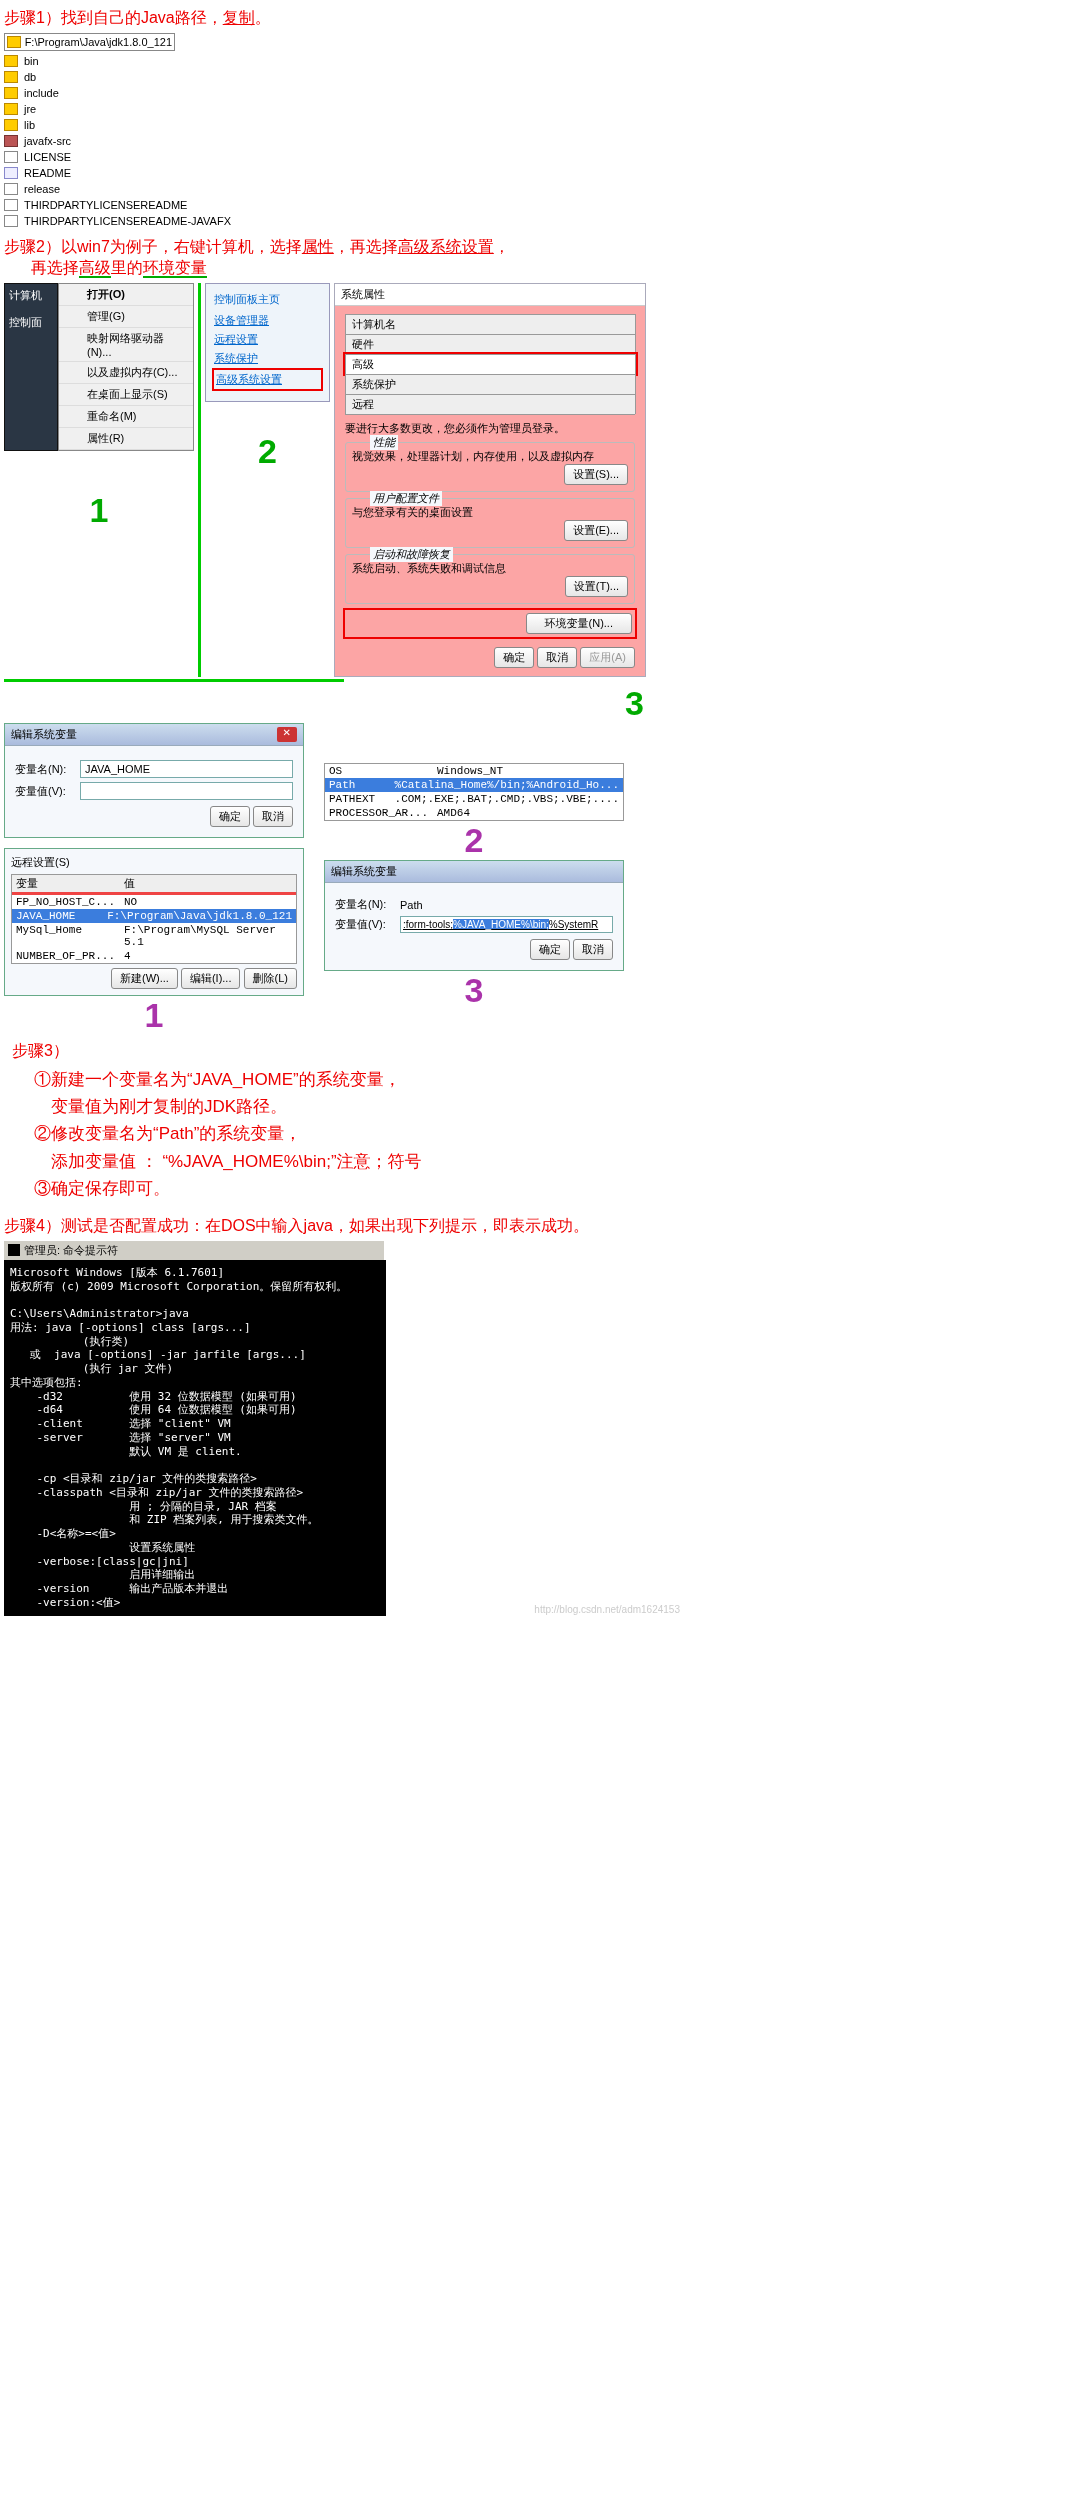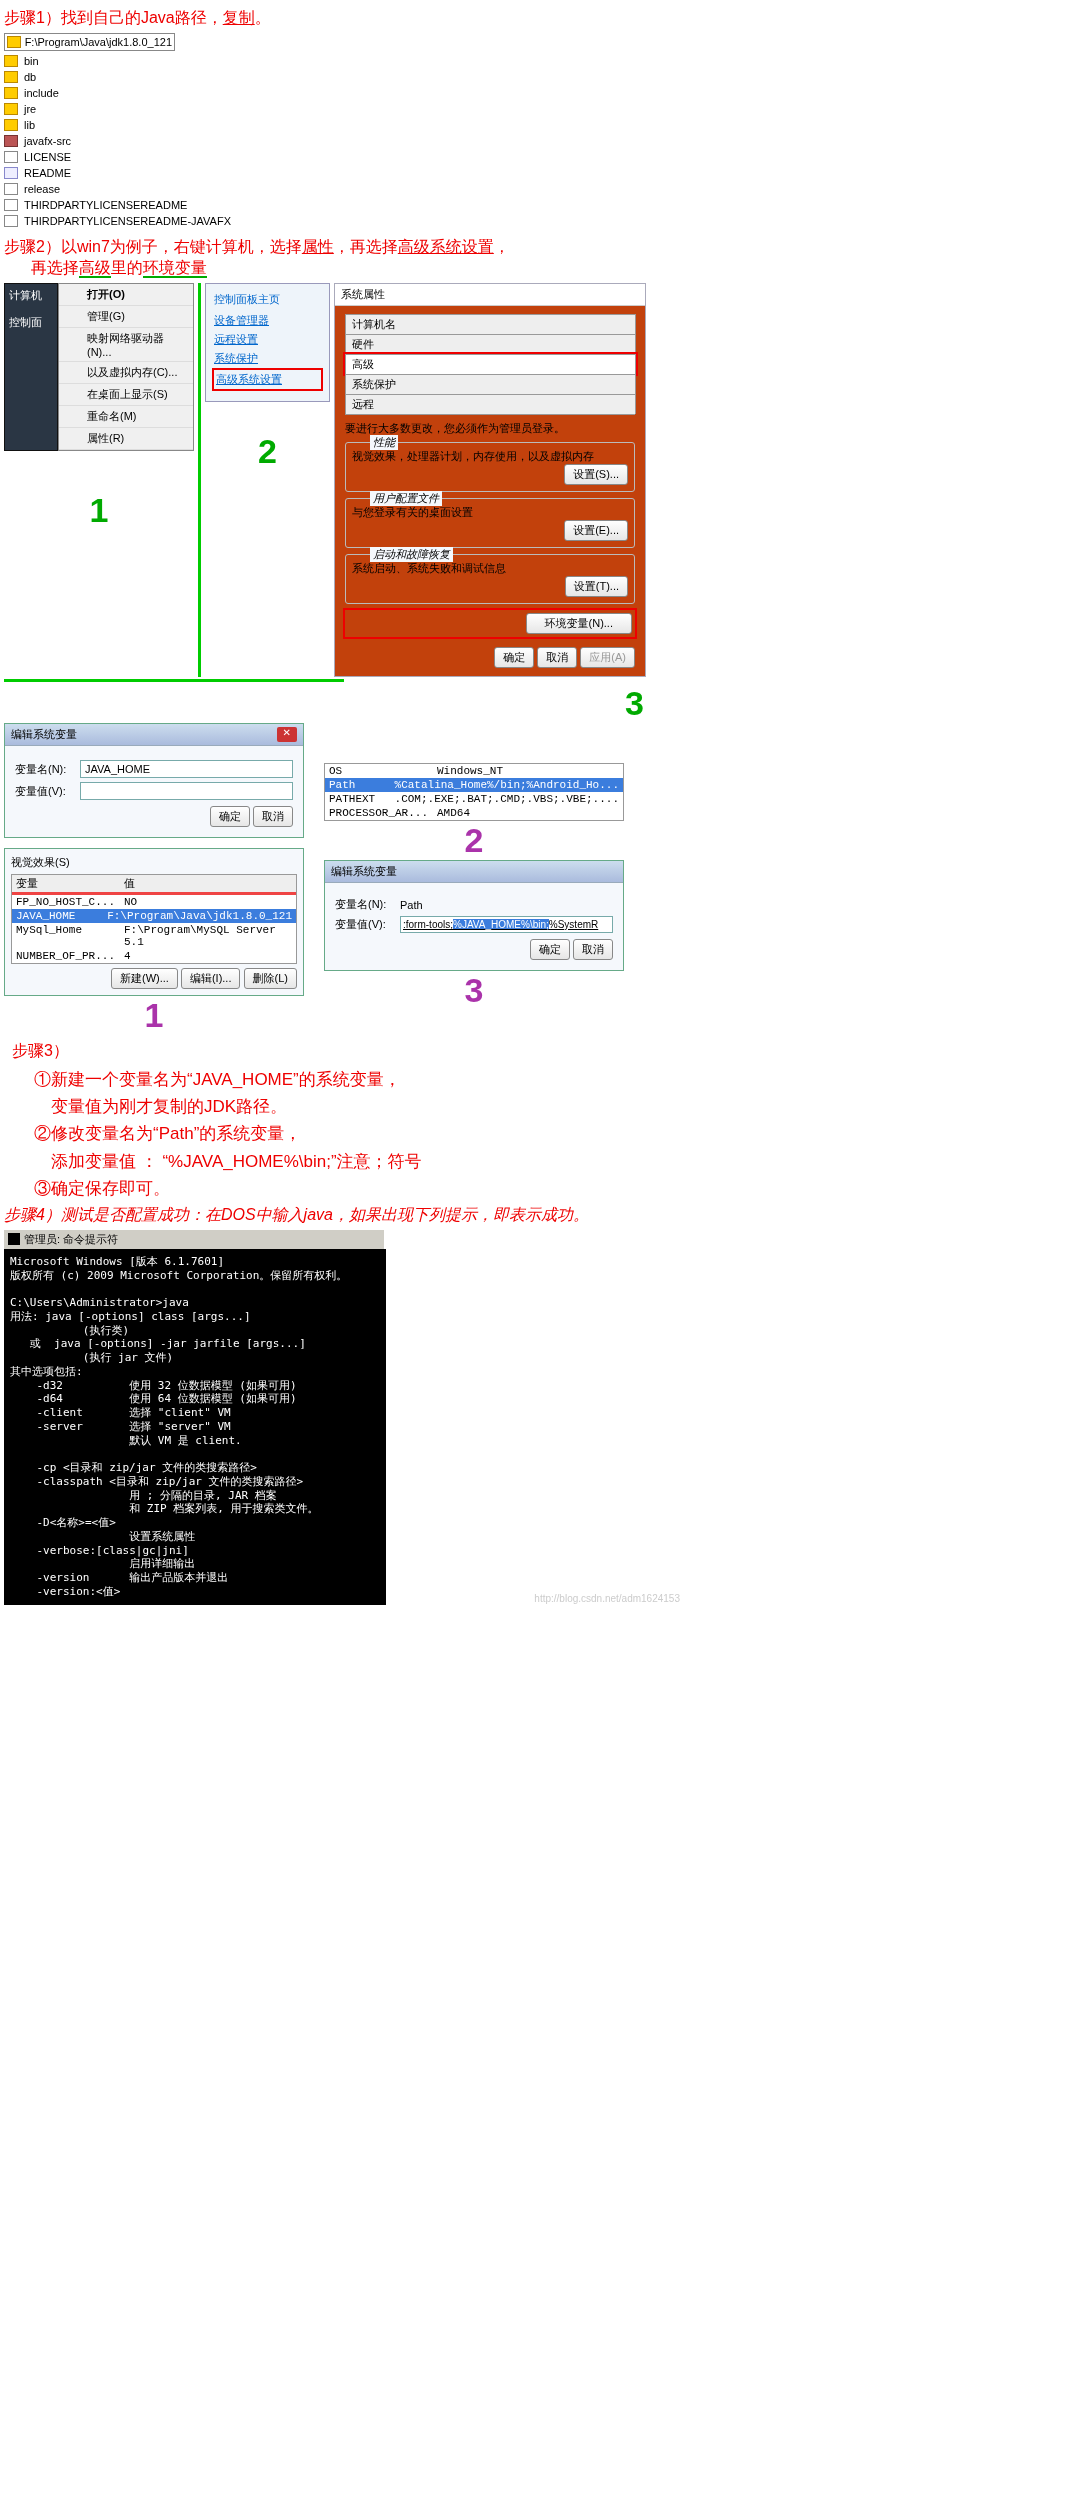--- a/index.html
+++ b/index.html
@@ -18,21 +18,21 @@
   .f-txt { background:#eef; border:1px solid #88c; }
   
   .step2 { display:flex; gap:4px; position:relative; }
   .greenline-h { border-top:3px solid #0c0; }
   .greenline-v { border-left:3px solid #0c0; }
   .panel { border:1px solid #99b; background:#eef4fa; font-size:11px; }
   .panel-dark { background:#2a3644; color:#fff; border:1px solid #111; font-size:11px; padding:4px; }
   .ctx-menu { background:#f0f0f0; border:1px solid #888; font-size:11px; }
   .ctx-menu div { padding:3px 12px 3px 28px; border-bottom:1px solid #ddd; position:relative; }
   .ctx-menu div.bold { font-weight:bold; }
-  .sysprop { border:1px solid #aab; background:#c2410c; font-size:11px; width:310px; }
+  .sysprop { border:1px solid #aab; background:#fca5a5; font-size:11px; width:310px; }
   .sysprop-title { background:#fff; padding:3px 6px; border-bottom:1px solid #ccc; }
   .sysprop-inner { padding:8px 10px; }
   .tabs { display:flex; border-bottom:1px solid #999; margin-bottom:6px;flex-direction:column; }
   .tab { border:1px solid #999; border-bottom:none; padding:2px 6px; background:#eee; margin-right:-1px; font-size:11px;}
   .tab.active { background:#fff; outline:2px solid #e00; }
   .grpbox { border:1px solid #bbb; padding:6px; margin:6px 0; border-radius:3px; position:relative;}
   .grpbox .lbl { position:absolute; top:-8px; left:24px; background:#f5f8fc; padding:0 3px; font-size:11px;font-style:italic;}
   .btn { display:inline-block; border:1px solid #888; background:linear-gradient(#fff,#e6e6e6); padding:2px 8px; font-size:11px; border-radius:3px;}
   .btn-row { text-align:right; }
   .redbox { outline:2px solid #e00; }
@@ -213,21 +213,21 @@
           </div>
         <div class="btn-row" style="margin-top:6px;">
           <span class="btn">确定</span>
           <span class="btn">取消</span>
         </div>
       </div>
     </div>
 
     <div class="dlg" style="margin-top:10px;">
       <div class="dlg-body" style="padding:6px;">
-        <div>视觉效果(S)</div>
+        <div>远程设置(S)</div>
         <div class="varlist" style="margin:4px 0;">
           <div class="row hd">
               <div class="c1">变量</div>
               <div class="c2">值</div>
             </div>
           <div id="sysvars-rows">
               <div class="row">
                 <div class="c1">FP_NO_HOST_C...</div>
                 <div class="c2">NO</div>
               </div>
@@ -306,21 +306,21 @@
 
 <div class="title" style="margin-top:6px;padding-left:8px;">步骤3）</div>
 <div class="step3txt">
   <div>①新建一个变量名为“JAVA_HOME”的系统变量，</div>
   <div>　变量值为刚才复制的JDK路径。</div>
   <div>②修改变量名为“Path”的系统变量，</div>
   <div>　添加变量值 ：  “%JAVA_HOME%\bin;”注意；符号</div>
   <div>③确定保存即可。</div>
 </div>
 
-<div class="title" style="margin-top:3px;font-style:italic;">步骤4）测试是否配置成功：在DOS中输入java，如果出现下列提示，即表示成功。</div>
+<div class="title" style="margin-top:14px;">步骤4）测试是否配置成功：在DOS中输入java，如果出现下列提示，即表示成功。</div>
 <div style="width:380px;">
   <div class="cmd-title">
       <span style="display:inline-block;width:12px;height:12px;background:#000;margin-right:4px;"></span>
       <span>管理员: 命令提示符</span>
     </div>
   <div class="cmd">Microsoft Windows [版本 6.1.7601]
 版权所有 (c) 2009 Microsoft Corporation。保留所有权利。
 
 C:\Users\Administrator&gt;java
 用法: java [-options] class [args...]

